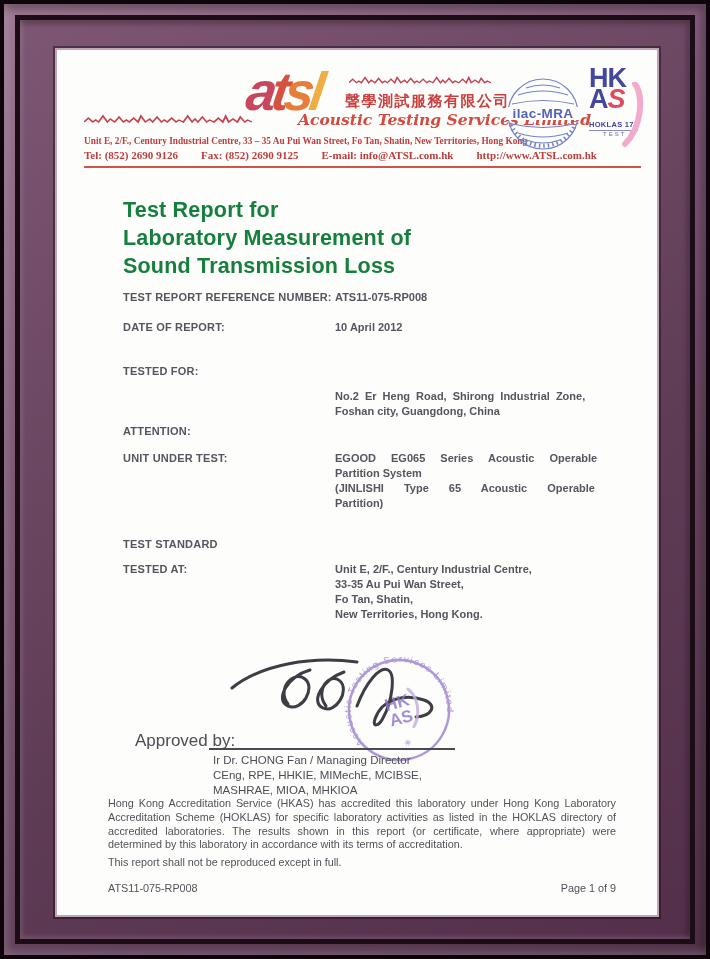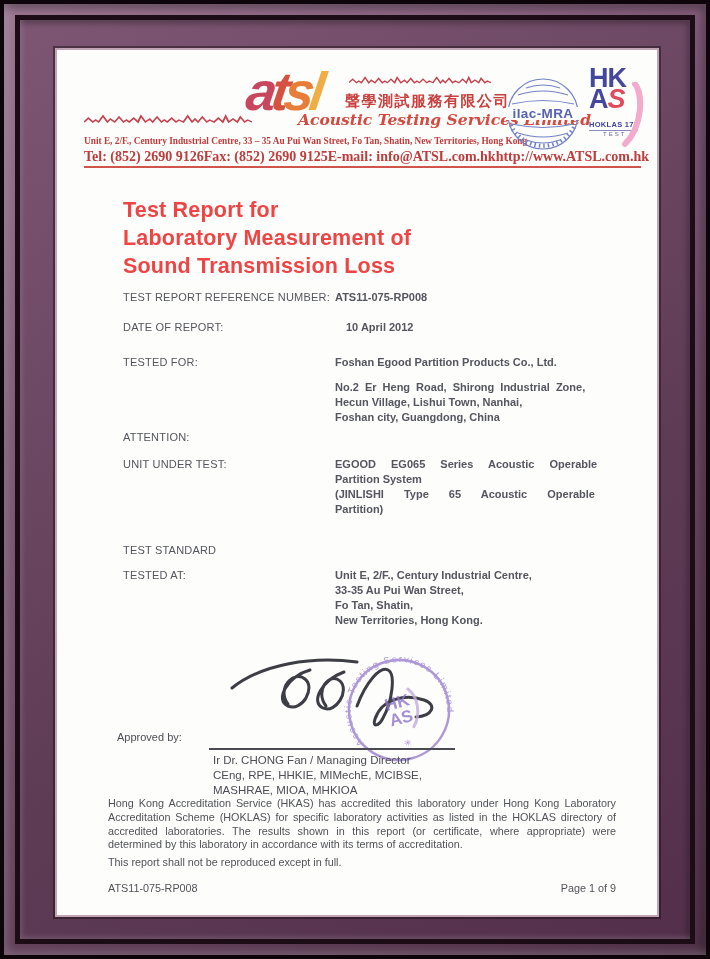--- a/index.html
+++ b/index.html
@@ -27,50 +27,50 @@
         font-size:54px;line-height:1;transform:skewX(-8deg);letter-spacing:-5px;}
   .atsl span{display:inline-block;}
   .l-a{color:#c8475f;} .l-t{color:#d4523f;} .l-s{color:#e67e3a;} .l-l{color:#efae45;}
   .cn{position:absolute;left:288px;top:42px;width:150px;font-weight:bold;
       font-size:15px;letter-spacing:1.5px;color:#c8403f;white-space:nowrap;}
   .script{position:absolute;left:241px;top:60px;font-family:"DejaVu Serif",serif;
       font-style:italic;font-weight:bold;font-size:15.5px;color:#d24a40;white-space:nowrap;}
   .addr1{position:absolute;left:27px;top:86px;font-family:"Liberation Serif",serif;
       font-size:9.3px;color:#bf3c3c;white-space:nowrap;font-weight:bold;}
   .addr2{position:absolute;left:27px;top:99px;font-family:"Liberation Serif",serif;
-      font-size:14px;color:#bf3c3c;display:flex;gap:0;white-space:nowrap;font-weight:bold;}
+      font-size:11px;color:#bf3c3c;display:flex;gap:23px;white-space:nowrap;font-weight:bold;}
   .rule{position:absolute;left:27px;top:116px;width:557px;height:2px;background:#d0544c;}
   .ilac{position:absolute;left:449px;top:26px;width:74px;height:78px;}
   .hkas{position:absolute;left:532px;top:18px;width:56px;text-align:left;color:#44479e;}
   .hk-row{font-weight:bold;font-size:27px;line-height:21px;letter-spacing:-1px;position:relative;}
   .hk-s{color:#e14a5a;font-style:italic;}
   .hk-swoosh{position:absolute;left:24px;top:14px;width:32px;height:72px;pointer-events:none;}
   .hoklas{font-weight:bold;font-size:7.5px;margin-top:10px;letter-spacing:.3px;color:#3f42a0;
       border-bottom:1px solid #8a8cc0;display:inline-block;padding-bottom:1px;}
   .hk-test{font-size:6px;letter-spacing:2px;color:#6a6db0;margin-left:14px;}
 
   
   .title{position:absolute;left:66px;top:146px;font-weight:bold;font-size:21.5px;
-      line-height:28px;color:#ef4444;letter-spacing:.2px;}
+      line-height:28px;color:#15803d;letter-spacing:.2px;}
   .title span{display:block;}
 
   
   .fields{position:absolute;left:66px;top:240px;right:44px;color:#54555e;}
   .frow{display:flex;align-items:flex-start;}
-  .flabel{width:212px;flex:0 0 212px;font-weight:normal;font-size:11px;letter-spacing:.2px;line-height:15px;}
+  .flabel{width:212px;flex:0 0 212px;font-weight:bold;font-size:11px;letter-spacing:.2px;line-height:15px;}
   .fvalue{flex:1;font-weight:bold;font-size:11px;line-height:15px;}
   .fvalue span{display:block;}
-  .mb15{margin-bottom:15px;} .mb13{margin-bottom:20px;gap:11px;} .mb10{margin-bottom:10px;}
+  .mb15{margin-bottom:15px;} .mb13{margin-bottom:29px;} .mb10{margin-bottom:10px;}
   .mb5{margin-bottom:5px;} .mb12{margin-bottom:12px;} .mb26{margin-bottom:26px;}
   .ws3{word-spacing:3px;} .ws12{word-spacing:12px;} .ws17{word-spacing:17px;}
 
   
   .sig{position:absolute;left:135px;top:604px;width:265px;height:95px;}
   .stamp{position:absolute;left:278px;top:596px;width:128px;height:128px;opacity:.8;}
-  .approved{position:absolute;left:60px;top:681px;font-size:11px;color:#4c4d55;}
+  .approved{position:absolute;left:78px;top:681px;font-size:17px;color:#4c4d55;}
   .sigline{position:absolute;left:152px;top:698px;width:246px;height:2px;background:#4a4a52;}
   .names{position:absolute;left:156px;top:703px;font-size:11.5px;line-height:15px;color:#4c4d55;}
   .names span{display:block;}
 
   
   .accred{position:absolute;left:51px;top:747px;width:508px;font-size:10.8px;
       line-height:13.8px;color:#515259;text-align:justify;}
   .repro{position:absolute;left:51px;top:806px;font-size:10.8px;color:#515259;}
   .bottomrow{position:absolute;left:51px;top:832px;width:508px;display:flex;
       justify-content:space-between;font-size:10.8px;color:#515259;}
@@ -133,27 +133,25 @@
     <div class="frow mb15">
       <div class="flabel">TEST REPORT REFERENCE NUMBER:</div>
       <div class="fvalue">ATS11-075-RP008</div>
     </div>
     <div class="frow mb13">
       <div class="flabel">DATE OF REPORT:</div>
       <div class="fvalue">10 April 2012</div>
     </div>
     <div class="frow mb10">
       <div class="flabel">TESTED FOR:</div>
-      <div class="fvalue">Foshan Egood Partition Products Co., Ltd.</div>
     </div>
     <div class="frow mb5">
       <div class="flabel"></div>
       <div class="fvalue">
         <span class="ws3">No.2 Er Heng Road, Shirong Industrial Zone,</span>
-        <span>Hecun Village, Lishui Town, Nanhai,</span>
         <span>Foshan city, Guangdong, China</span>
       </div>
     </div>
     <div class="frow mb12">
       <div class="flabel">ATTENTION:</div>
     </div>
     <div class="frow mb26">
       <div class="flabel">UNIT UNDER TEST:</div>
       <div class="fvalue">
         <span class="ws12">EGOOD EG065 Series Acoustic Operable</span>

